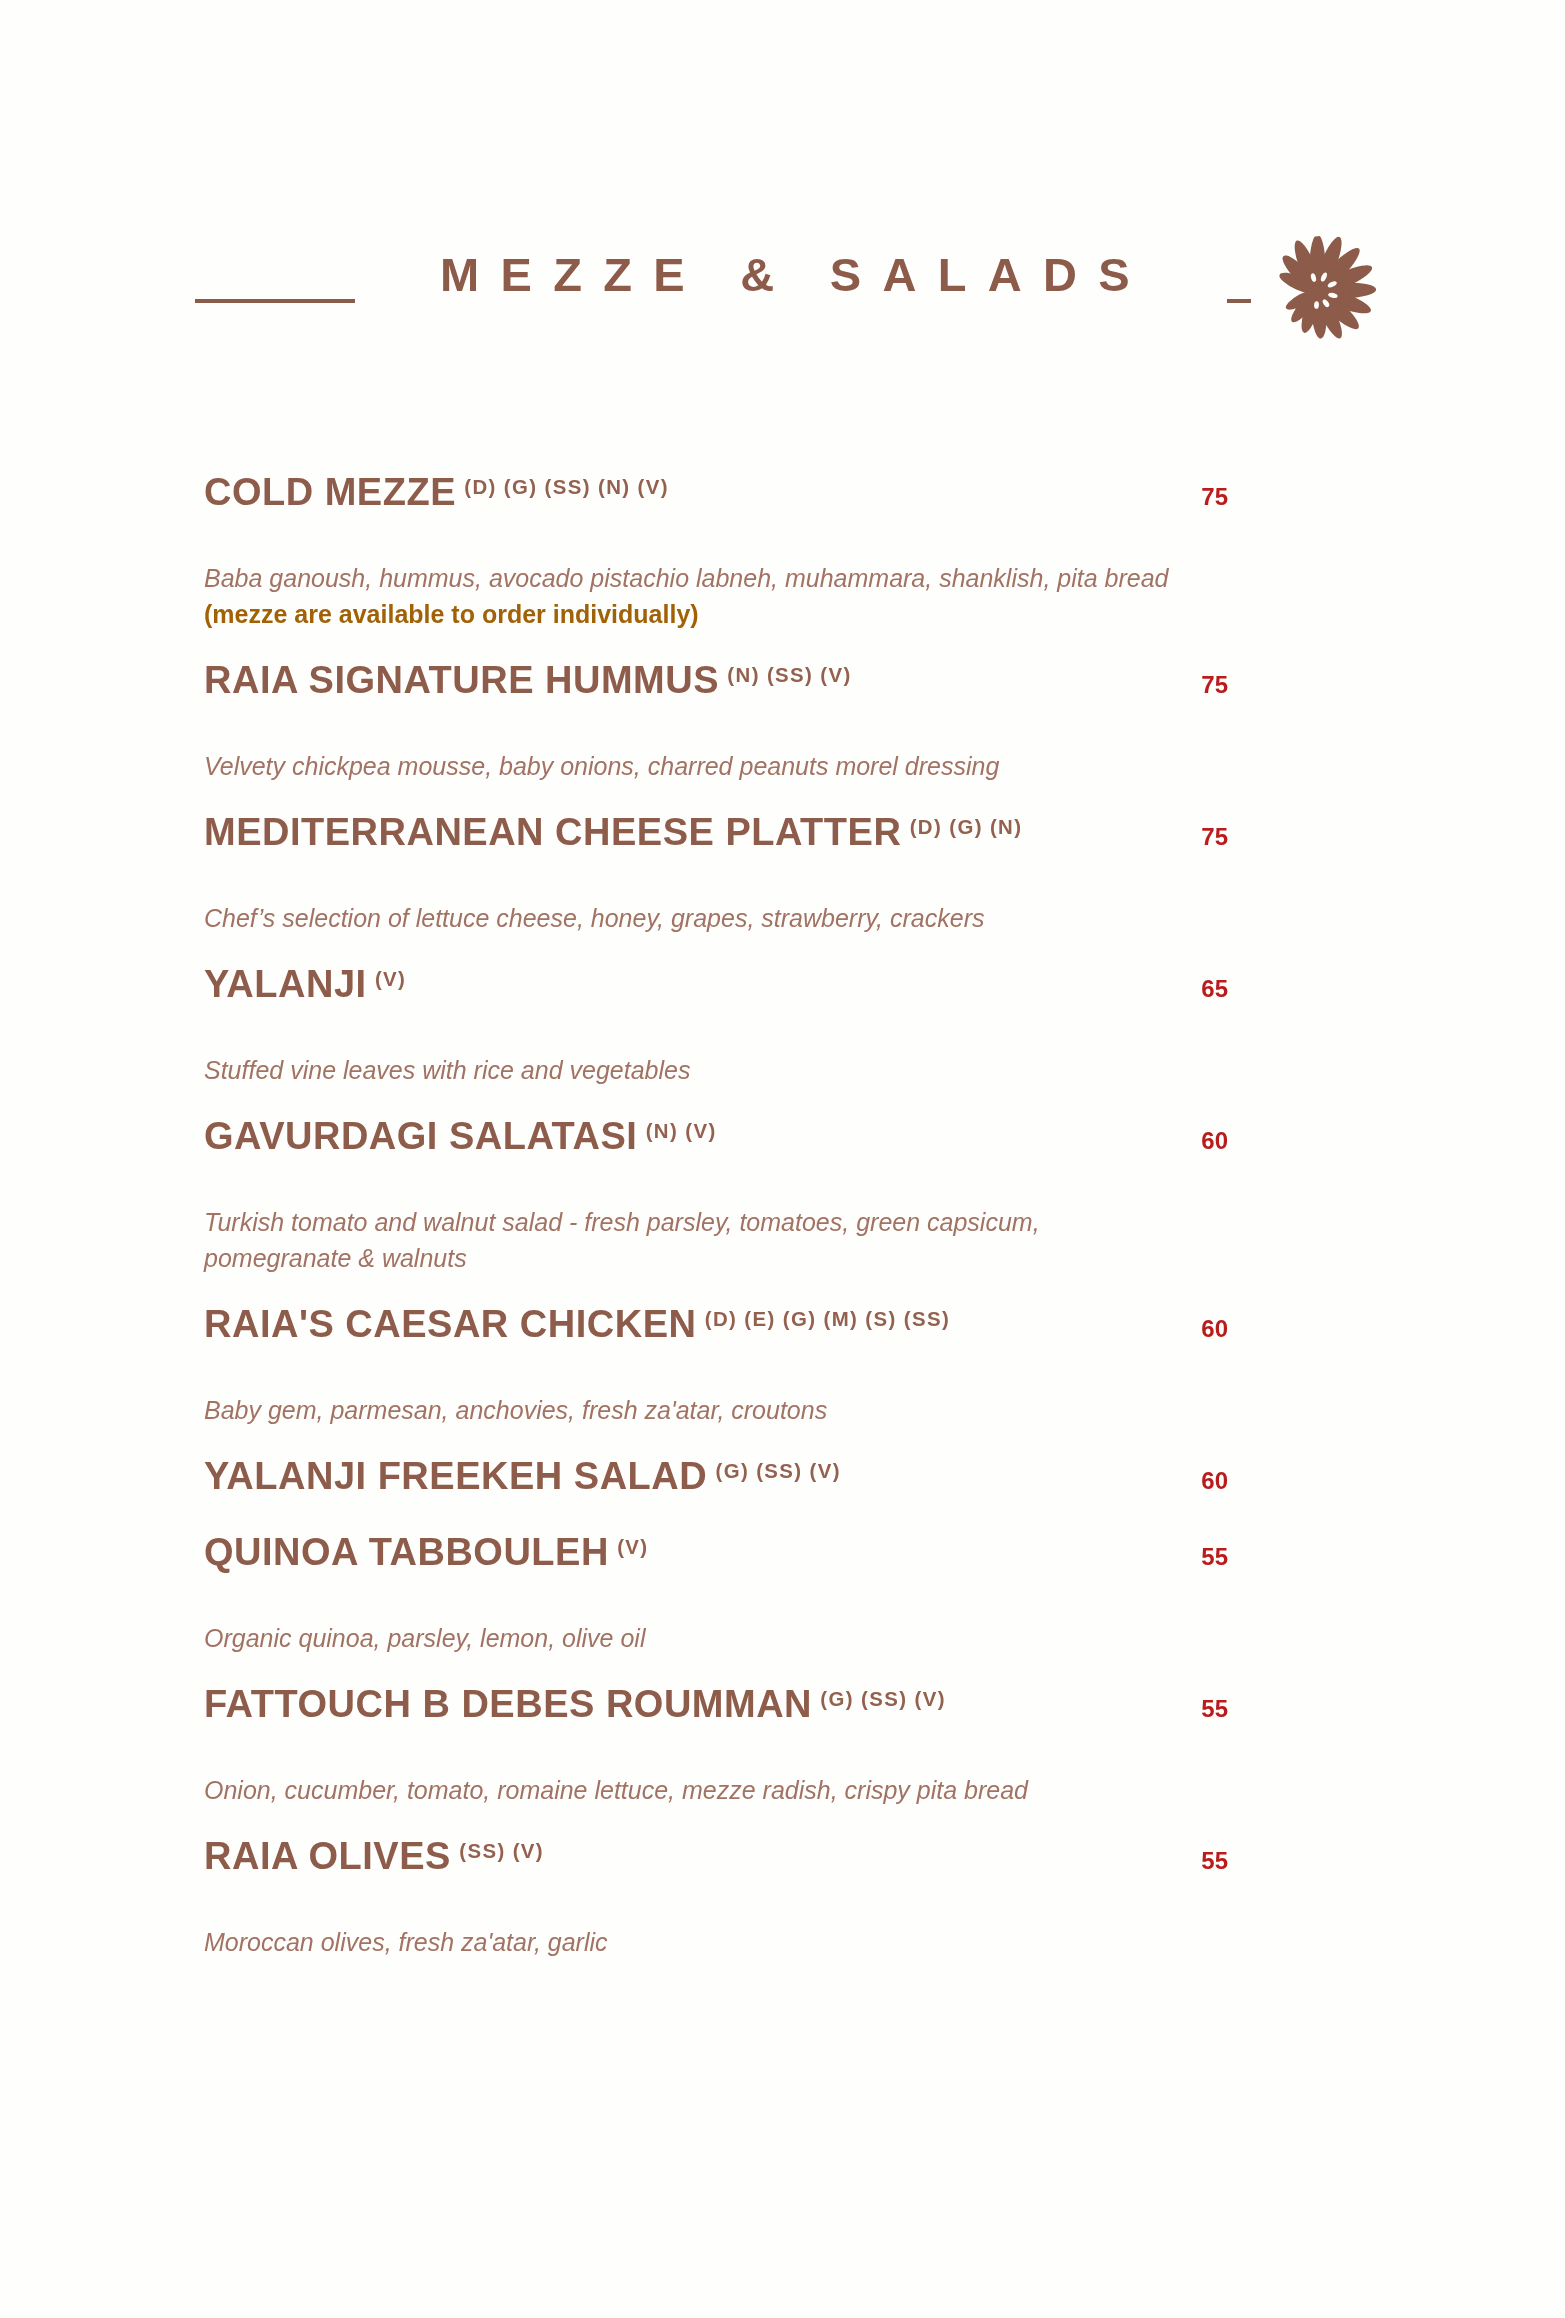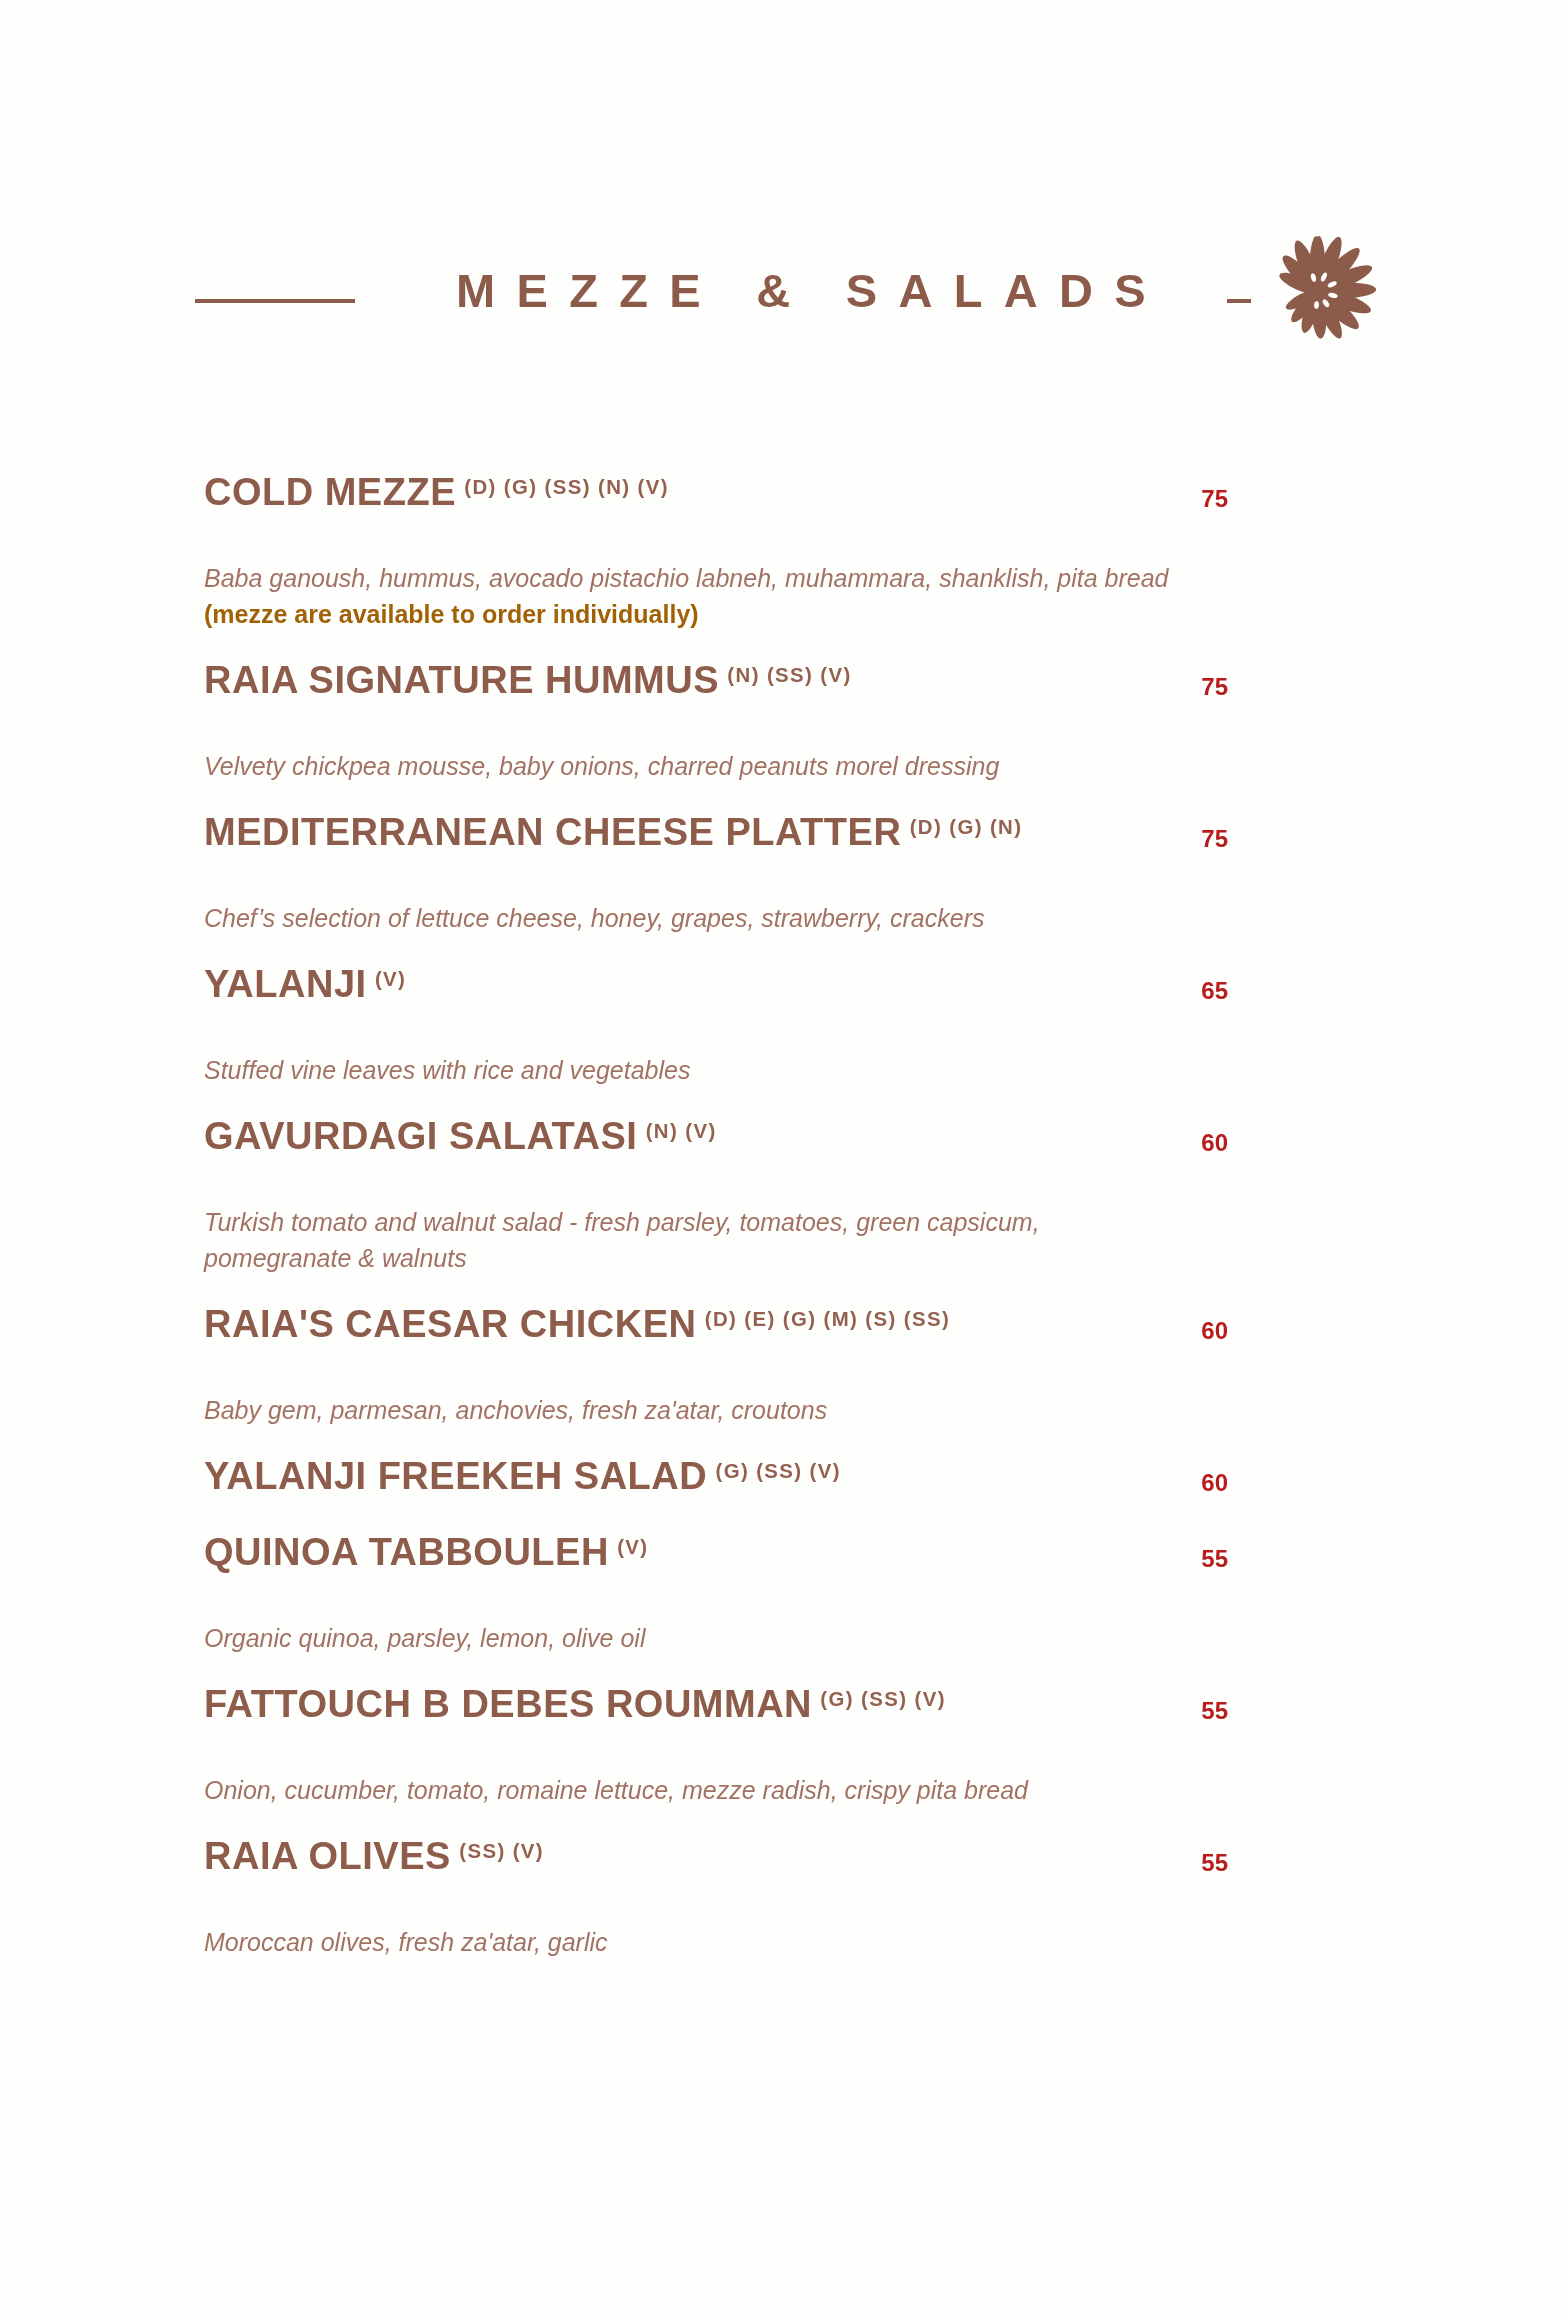--- a/index.html
+++ b/index.html
@@ -18,36 +18,36 @@
     position:absolute; left:195px; top:299px; width:160px; height:4.2px;
     background:#8D5B4A;
   }
   .hdr-dash {
     position:absolute; left:1227px; top:299px; width:24px; height:4.2px;
     background:#8D5B4A;
   }
   .page-title {
     position:absolute; top:249px; left:calc(50% + 13px);
     transform:translateX(-50%);
-    margin:16px; white-space:nowrap;
+    margin:0; white-space:nowrap;
     font-size:47px; font-weight:700; letter-spacing:21.3px;
     color:#8D5B4A; line-height:51px;
   }
   .leaf-wrap {
     position:absolute; left:1270px; top:236px; width:106px; height:106px;
     transform:rotate(-6deg);
   }
 
   
   .menu {
     position:absolute; left:204px; top:471px; width:1024px;
   }
   .item { margin-bottom:27px; }
   .item-row {
-    display:flex; justify-content:space-between; align-items:flex-end;
+    display:flex; justify-content:space-between; align-items:center;
   }
   .item-name {
     font-size:38px; font-weight:700; letter-spacing:0.5px;
     color:#8D5C4B; line-height:43px; white-space:nowrap;
   }
   .item-codes {
     display:inline-block; position:relative; top:-11px;
     font-size:20.4px; font-weight:700; letter-spacing:1.4px;
     margin-left:8.3px; color:#94614F; white-space:nowrap;
   }

